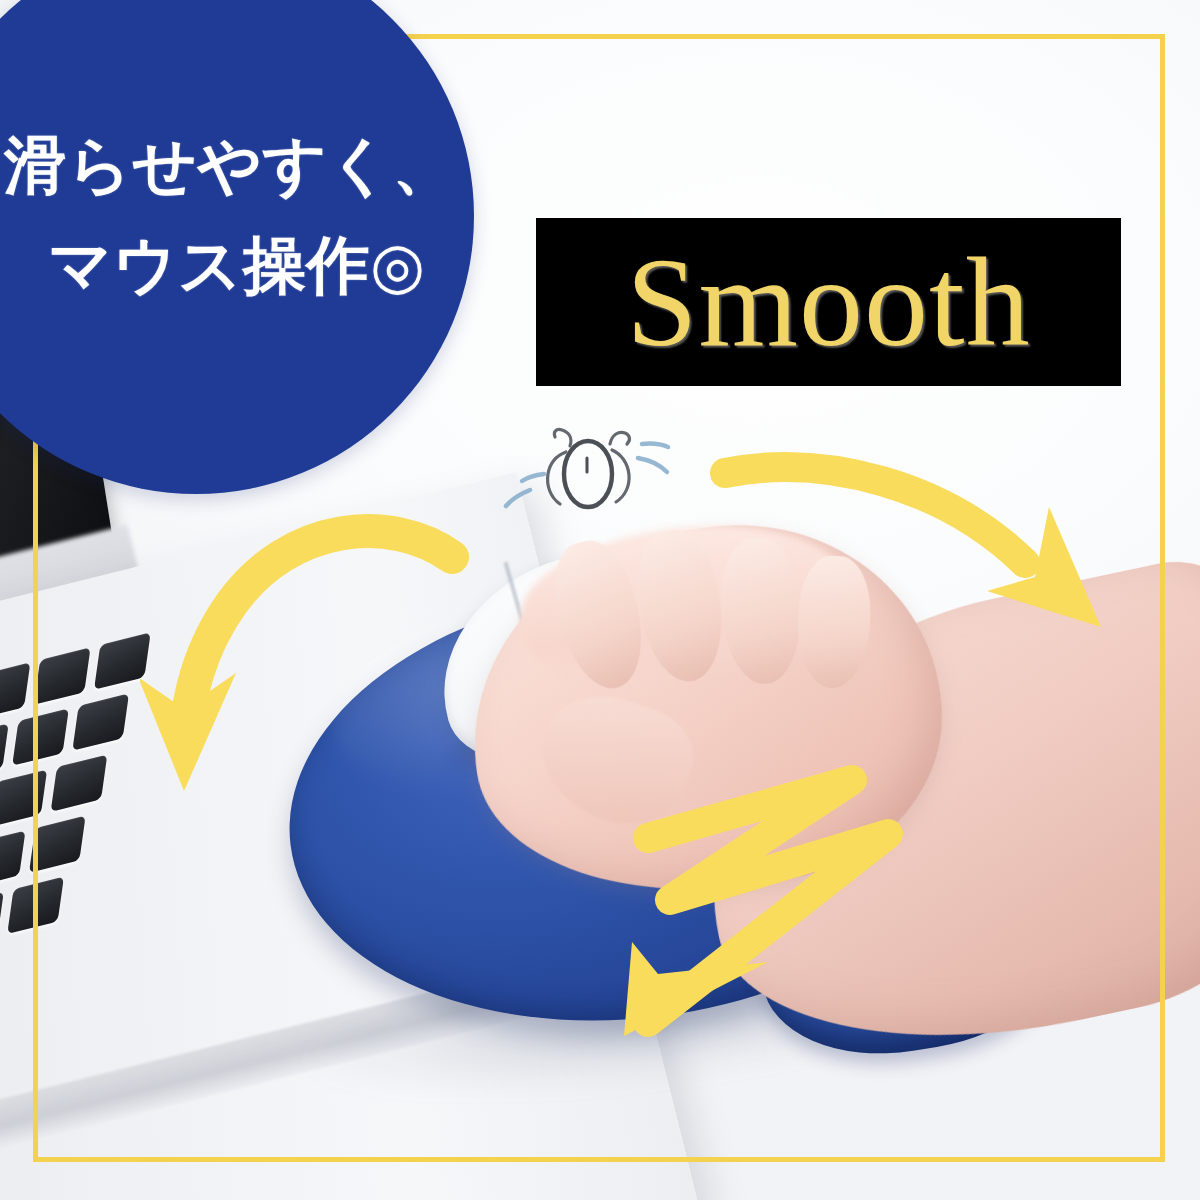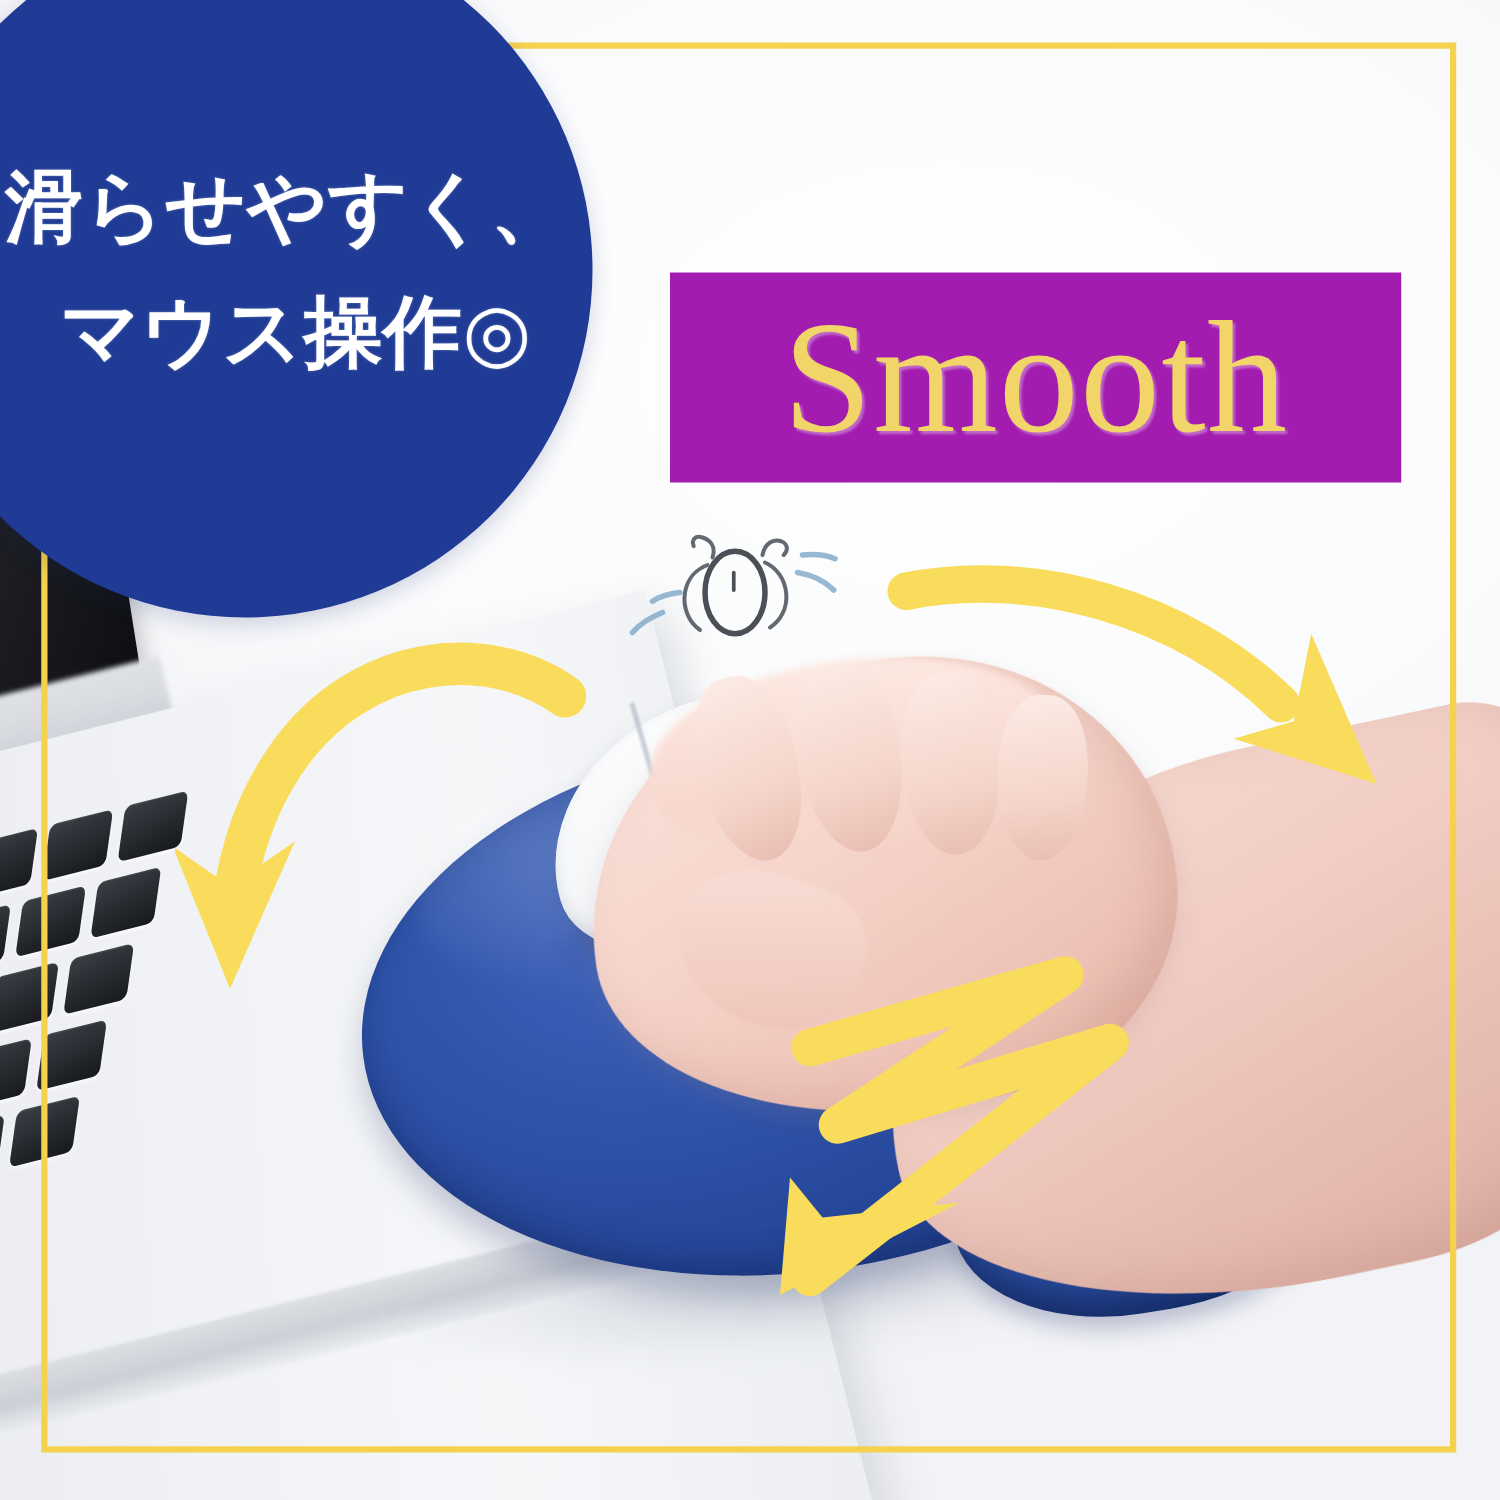--- a/index.html
+++ b/index.html
@@ -165,21 +165,21 @@
     letter-spacing:.5px;
     white-space:nowrap;
     text-shadow:0 0 2px rgba(255,255,255,.35);
   }
   .badge-line-1{padding-left:86px;margin-bottom:14px;}
   .badge-line-2{padding-left:130px;}
 
   
   .banner{
     position:absolute;left:536px;top:218px;width:585px;height:168px;
-    background:#a21caf;
+    background:#000000;
     display:flex;align-items:center;justify-content:center;
   }
   .banner-text{
     color:#F2D568;
     font-family:"Liberation Serif","DejaVu Serif",serif;
     font-size:128px;line-height:1;
     font-weight:400;
     letter-spacing:1px;
     text-shadow:2px 2px 2px rgba(255,255,255,.35);
   }

